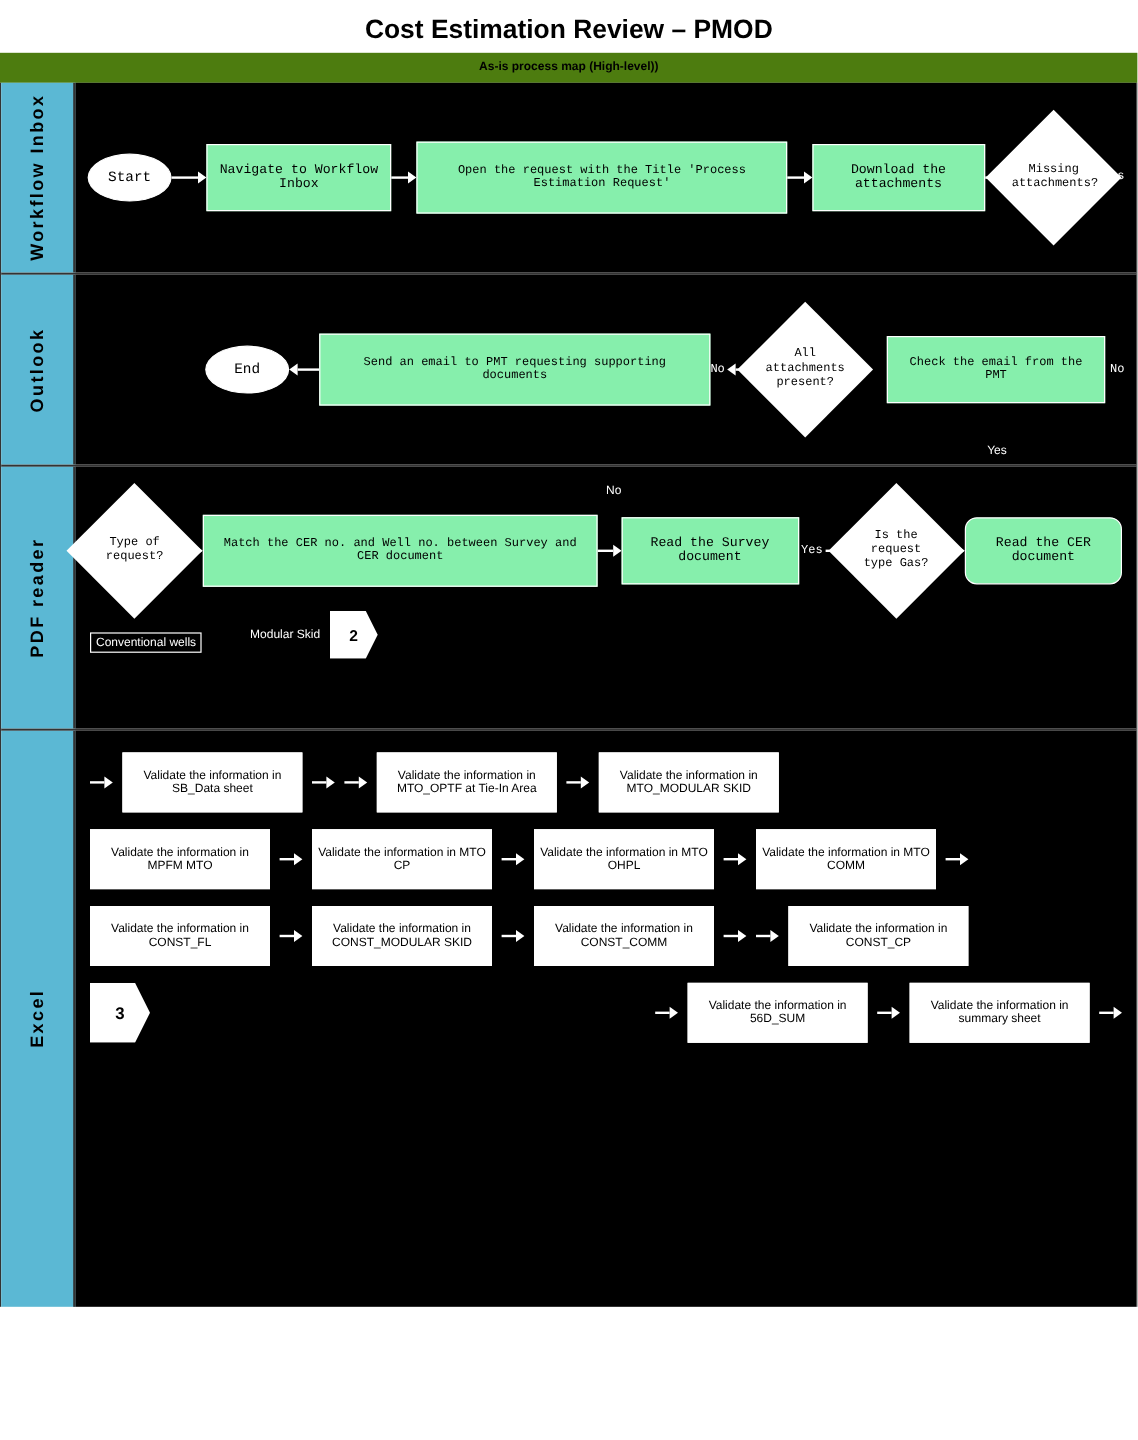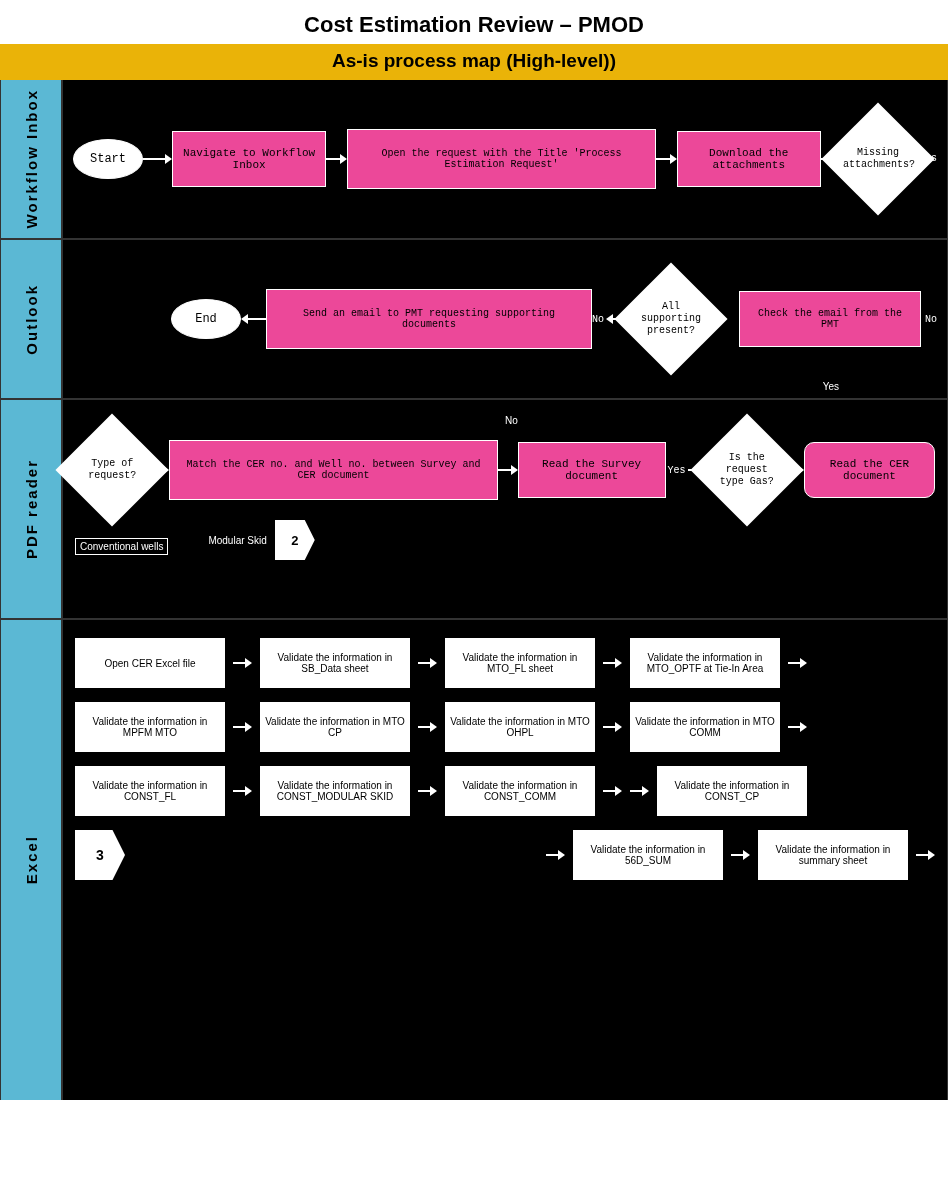--- a/index.html
+++ b/index.html
@@ -16,24 +16,24 @@
     }
     .main-title {
       text-align: center;
       font-size: 22px;
       font-weight: bold;
       padding: 12px 0 6px 0;
       background: #fff;
     }
     .subtitle {
       text-align: center;
-      font-size: 19px;
+      font-size: 10px;
       font-weight: bold;
       padding: 6px 0 8px 0;
-      background: #eab308;
+      background: #4d7c0f;
       margin: 0 0 0 0;
     }
     .swimlane-container {
       display: flex;
       flex-direction: column;
       border-left: 1px solid #333;
       border-right: 1px solid #333;
     }
     .swimlane {
       display: flex;
@@ -65,21 +65,21 @@
       display: flex;
       flex-direction: row;
       align-items: center;
       flex-wrap: nowrap;
       gap: 0;
       position: relative;
       min-height: 140px;
     }
     
     .box {
-      background: #ec4899;
+      background: #86efac;
       border: 1.5px solid #fff;
       color: #000;
       text-align: center;
       font-size: 11px;
       padding: 6px 6px;
       min-width: 80px;
       min-height: 54px;
       display: flex;
       align-items: center;
       justify-content: center;
@@ -268,21 +268,21 @@
           <div style="display:flex;align-items:center;min-width:30px;">
             <span style="color:#fff;font-size:10px;">No</span>
             <div class="h-arrow" style="transform:rotate(180deg);margin-left:2px;">
               <div class="h-arrow-line" style="width:14px;"></div>
               <div class="h-arrow-head"></div>
             </div>
           </div>
 
           <div class="diamond" style="width:88px;height:80px;">
             <div class="diamond-inner" style="width:80px;height:80px;"></div>
-            <span class="diamond-text" style="font-size:10px;">All supporting present?</span>
+            <span class="diamond-text" style="font-size:10px;">All attachments present?</span>
           </div>
 
           <div style="display:flex;flex-direction:column;align-items:center;margin-left:24px;">
 
             <div class="box" style="min-width:100px;min-height:56px;font-size:10px;">
               <span>Check the email from the PMT</span>
             </div>
           </div>
 
           <span style="color:#fff;font-size:10px;margin-left:4px;">No</span>
@@ -368,47 +368,44 @@
       </div>
     </div>
 
     <div class="swimlane" style="min-height:480px;border-bottom:none;">
       <div class="swimlane-label">
         <span>Excel</span>
       </div>
       <div class="swimlane-content" style="flex-direction:column;gap:14px;padding:18px 12px;align-items:flex-start;">
 
         <div class="excel-row">
-          <div class="box-sm">
-            <span>Open CER Excel file</span>
-          </div>
           <div class="h-arrow" style="min-width:12px;">
             <div class="h-arrow-line" style="width:12px;"></div>
             <div class="h-arrow-head"></div>
           </div>
           <div class="box-sm">
             <span>Validate the information in SB_Data sheet</span>
           </div>
           <div class="h-arrow" style="min-width:12px;">
             <div class="h-arrow-line" style="width:12px;"></div>
             <div class="h-arrow-head"></div>
           </div>
-          <div class="box-sm">
-            <span>Validate the information in MTO_FL sheet</span>
-          </div>
           <div class="h-arrow" style="min-width:12px;">
             <div class="h-arrow-line" style="width:12px;"></div>
             <div class="h-arrow-head"></div>
           </div>
           <div class="box-sm">
             <span>Validate the information in MTO_OPTF at Tie-In Area</span>
           </div>
           <div class="h-arrow" style="min-width:12px;">
             <div class="h-arrow-line" style="width:12px;"></div>
             <div class="h-arrow-head"></div>
+          </div>
+          <div class="box-sm">
+            <span>Validate the information in MTO_MODULAR SKID</span>
           </div>
         </div>
 
         <div class="excel-row">
           <div class="box-sm">
             <span>Validate the information in MPFM MTO</span>
           </div>
           <div class="h-arrow" style="min-width:12px;">
             <div class="h-arrow-line" style="width:12px;"></div>
             <div class="h-arrow-head"></div>

